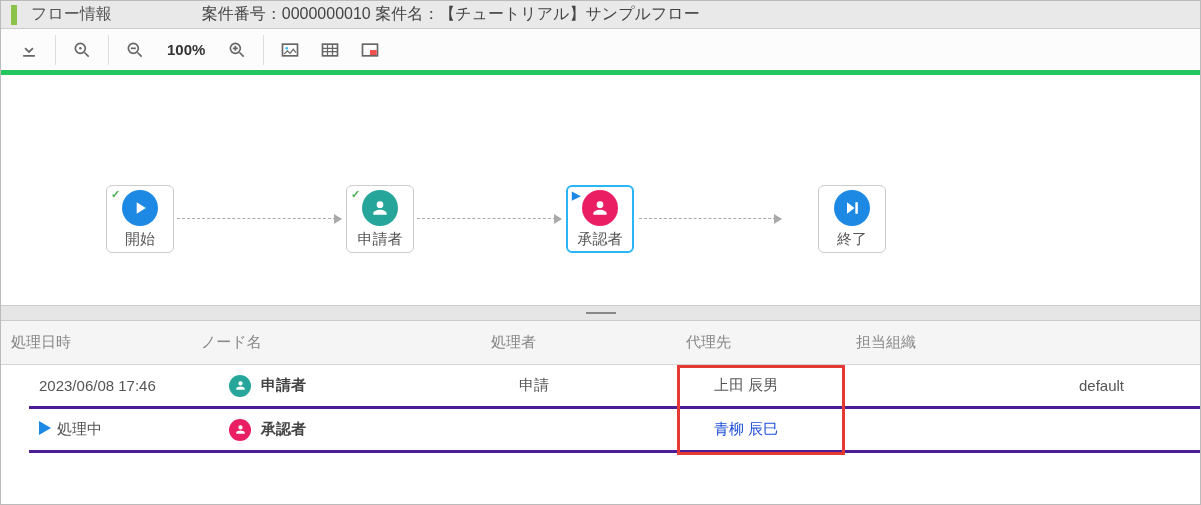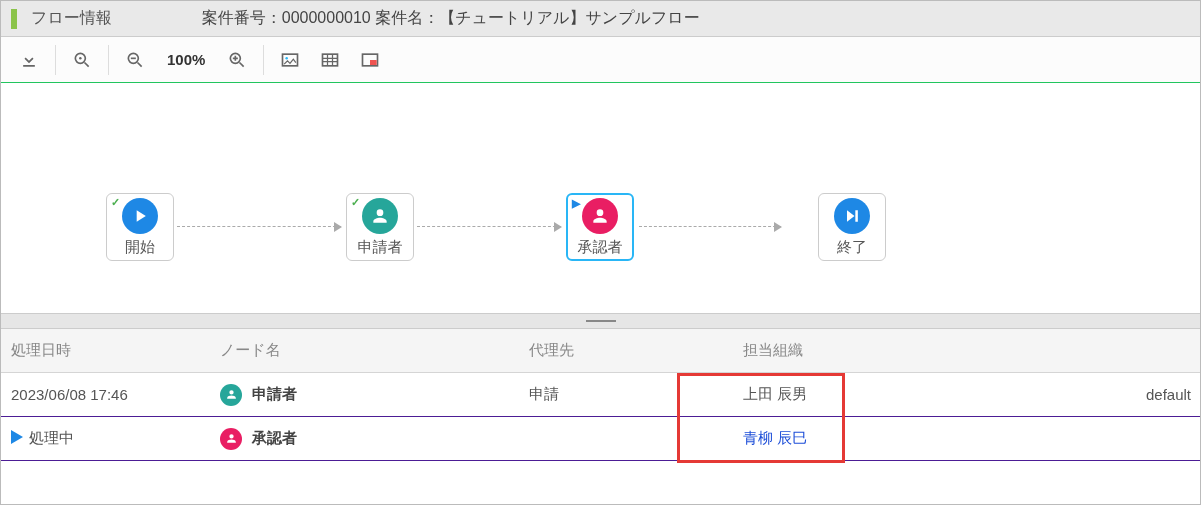--- a/index.html
+++ b/index.html
@@ -11,41 +11,41 @@
   }
   .window {
     width: 1201px;
     height: 505px;
     border: 1px solid #bbb;
     display: flex;
     flex-direction: column;
   }
   
   .titlebar {
-    height: 36px;
+    height: 28px;
     background: #e9e9e9;
     border-bottom: 1px solid #ccc;
     display: flex;
     align-items: center;
     padding: 0 10px;
     gap: 14px;
   }
   .title-marker {
     width: 6px;
     height: 20px;
     background: #8bc34a;
   }
   .title-text { font-size: 16px; color: #555; }
   .subtitle { margin-left: 76px; font-size: 16px; color: #444; }
 
   
   .toolbar {
     height: 46px;
     background: #fcfcfc;
-    border-bottom: 1px solid #22c55e;
+    border-bottom: 5px solid #22c55e;
     display: flex;
     align-items: center;
     padding: 0 8px;
     gap: 0;
   }
   .tool-btn {
     width: 40px;
     height: 44px;
     display: flex;
     align-items: center;
@@ -160,33 +160,33 @@
   .table {
     flex: 1;
     display: flex;
     flex-direction: column;
     font-size: 15px;
   }
   .thead, .trow {
     display: grid;
     grid-template-columns: 190px 290px 195px 170px 195px 1fr;
     align-items: center;
-    gap: 19px;
   }
   .thead {
     height: 44px;
     background: #f5f5f5;
     border-bottom: 1px solid #d5d5d5;
     color: #888;
   }
   .th, .td { padding: 0 10px; white-space: nowrap; overflow: hidden; }
   .trow {
     height: 44px;
-    border-bottom: 1px solid #4c1d95;
+    border-bottom: 3px solid #4c1d95;
     color: #555;
+    margin-left: 28px;
   }
   .cell-node {
     display: flex;
     align-items: center;
     gap: 10px;
     font-weight: bold;
     color: #444;
   }
   .round-icon {
     width: 22px;
@@ -326,20 +326,21 @@
   </div>
 
   <div class="splitter">
     <div class="grip"></div>
   </div>
 
   <div class="table" style="position:relative">
     <div class="thead">
       <div class="th">処理日時</div>
       <div class="th">ノード名</div>
+      <div class="th">処理者</div>
       <div class="th">代理先</div>
       <div class="th">担当組織</div>
     </div>
 
     <div class="trow">
       <div class="td">2023/06/08 17:46</div>
       <div class="td cell-node">
         <span class="round-icon icon-teal">
           <svg viewBox="0 0 24 24">
               <path d="M12 12a4 4 0 100-8 4 4 0 000 8zm0 2c-3 0-8 1.5-8 4.5V20h16v-1.5c0-3-5-4.5-8-4.5z"></path>

